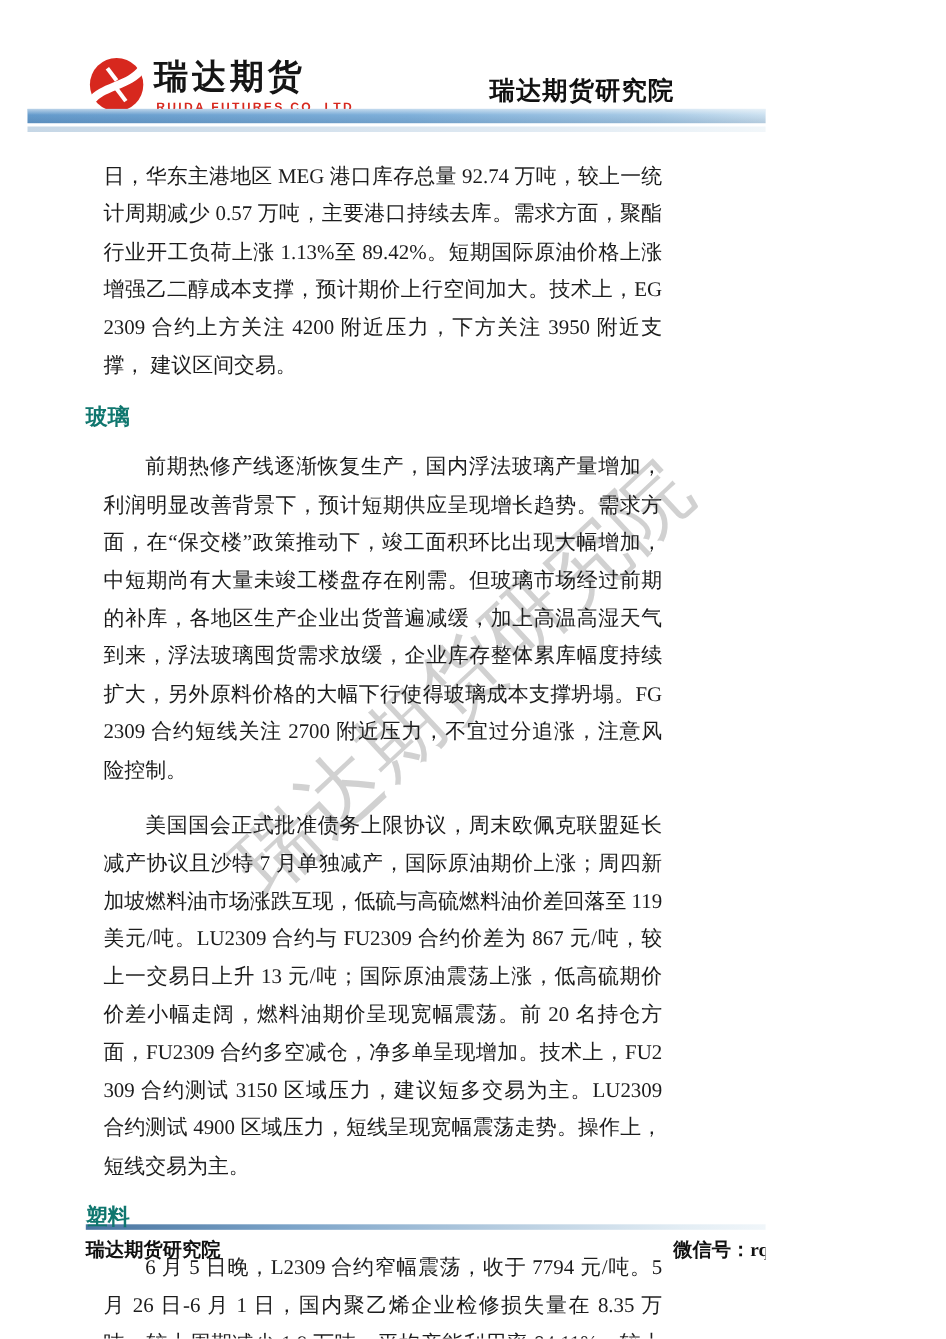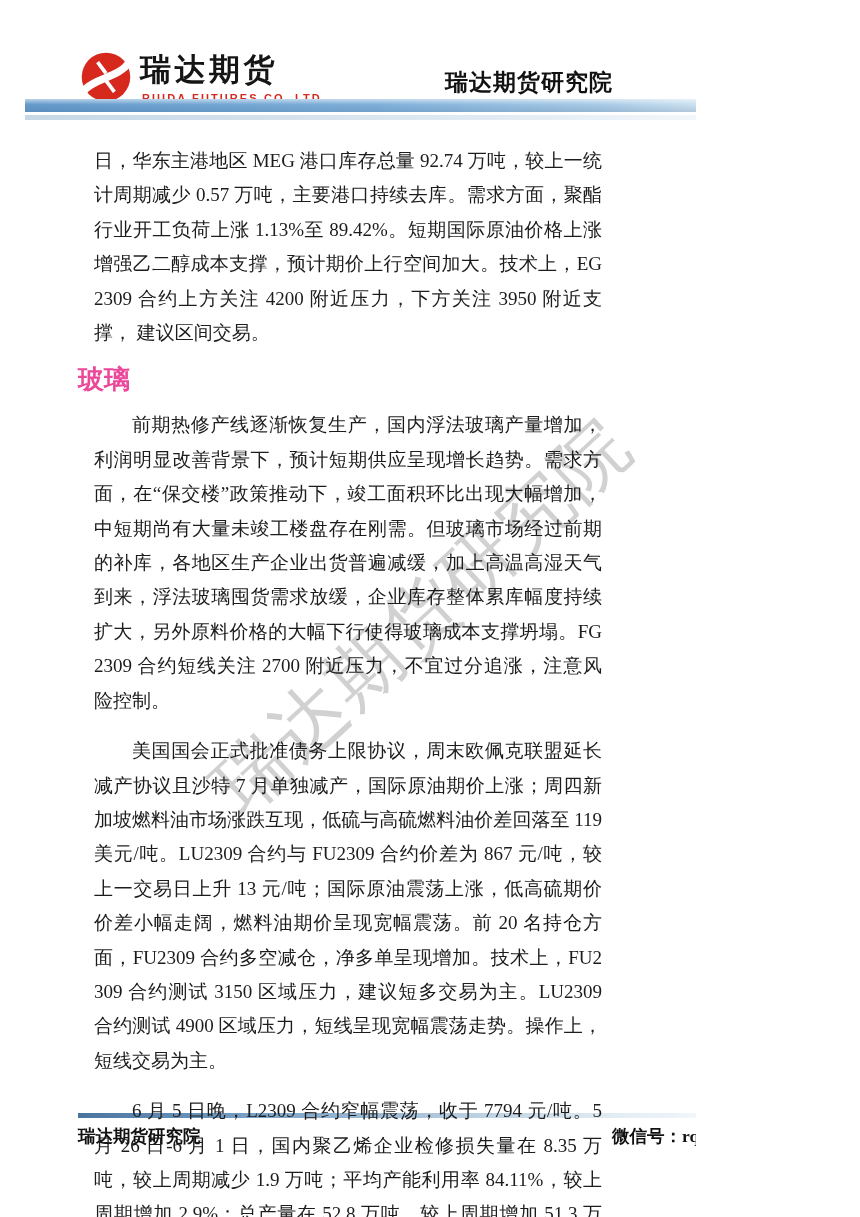--- a/index.html
+++ b/index.html
@@ -57,22 +57,22 @@
     z-index: 0; pointer-events: none;
   }
 
   
   .content {
     position: absolute; left: 78px; right: 78px; top: 128px;
     z-index: 1;
   }
   .section-heading {
     font-family: "Liberation Sans", "DejaVu Sans", sans-serif;
-    font-weight: 700; font-size: 26px; line-height: 26px;
-    color: #ec4899; margin: 16px 0 9px 0;
+    font-weight: 700; font-size: 20px; line-height: 26px;
+    color: #0f766e; margin: 16px 0 9px 0;
   }
   .section-paragraph {
     margin: 16px;
     font-size: 19px; line-height: 34.4px;
     text-align: justify;
     text-indent: 2em;
     color: #1c1c1c;
     word-break: break-all;
   }
   .section-paragraph.no-indent { text-indent: 0; }
@@ -121,20 +121,21 @@
     <div class="section-block">
       <h2 class="section-heading">玻璃</h2>
       <p class="section-paragraph">前期热修产线逐渐恢复生产，国内浮法玻璃产量增加，利润明显改善背景下，预计短期供应呈现增长趋势。需求方面，在“保交楼”政策推动下，竣工面积环比出现大幅增加，中短期尚有大量未竣工楼盘存在刚需。但玻璃市场经过前期的补库，各地区生产企业出货普遍减缓，加上高温高湿天气到来，浮法玻璃囤货需求放缓，企业库存整体累库幅度持续扩大，另外原料价格的大幅下行使得玻璃成本支撑坍塌。FG2309 合约短线关注 2700 附近压力，不宜过分追涨，注意风险控制。</p>
     </div>
 
     <div class="section-block">
       <p class="section-paragraph">美国国会正式批准债务上限协议，周末欧佩克联盟延长减产协议且沙特 7 月单独减产，国际原油期价上涨；周四新加坡燃料油市场涨跌互现，低硫与高硫燃料油价差回落至 119 美元/吨。LU2309 合约与 FU2309 合约价差为 867 元/吨，较上一交易日上升 13 元/吨；国际原油震荡上涨，低高硫期价价差小幅走阔，燃料油期价呈现宽幅震荡。前 20 名持仓方面，FU2309 合约多空减仓，净多单呈现增加。技术上，FU2309 合约测试 3150 区域压力，建议短多交易为主。LU2309 合约测试 4900 区域压力，短线呈现宽幅震荡走势。操作上，短线交易为主。</p>
     </div>
 
     <div class="section-block">
+      <h2 class="section-heading">塑料</h2>
       <p class="section-paragraph">6 月 5 日晚，L2309 合约窄幅震荡，收于 7794 元/吨。5 月 26 日-6 月 1 日，国内聚乙烯企业检修损失量在 8.35 万吨，较上周期减少 1.9 万吨；平均产能利用率 84.11%，较上周期增加 2.9%；总产量在 52.8 万吨，较上周期增加 51.3 万吨，其中 LLDPE 产量为 19.77 万吨，较上周增加 0.32 万吨。本周生产企业产量预估在 52.42 万吨。油制线性成本理论值为 8212 元/吨，周环比+90 元/吨，煤制线性成本理论值为 7361 元/吨，周环比持平。原油方面，欧佩克+会议达成减产协议，符合预期，油制线型成本支撑加强。当前煤炭价格上行动力偏弱，煤制成本存在下调空间。需求端，聚乙烯下游各行业产能利用率较上周下降 0.46%，高温多雨季到来管材需求下降，农膜需求也因进入传统淡季而下降，下游需求持续走低。生产企业库存 49.21</p>
     </div>
   </div>
 
   <div class="footer-bar"></div>
   <div class="footer-row">
     <span class="footer-institute">瑞达期货研究院</span>
     <span class="footer-wechat"><span>微信号：</span><span>rqyjkf</span></span>
   </div>
 

